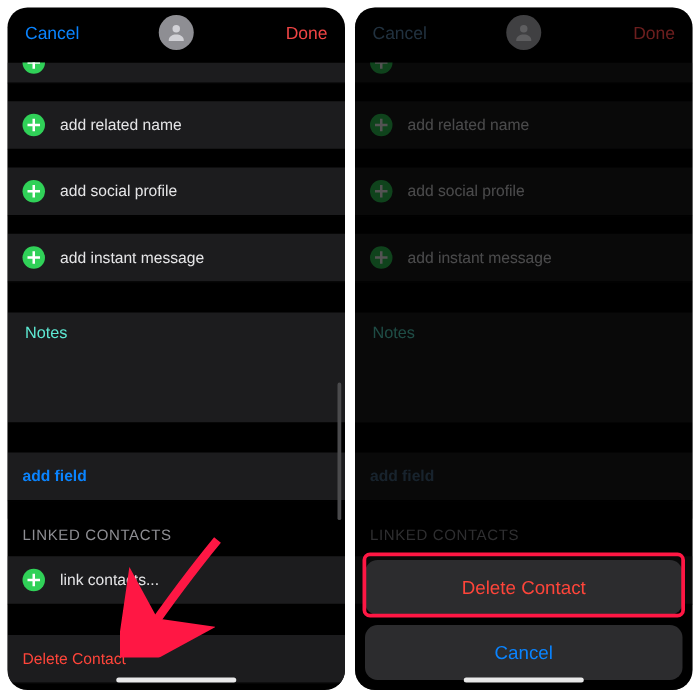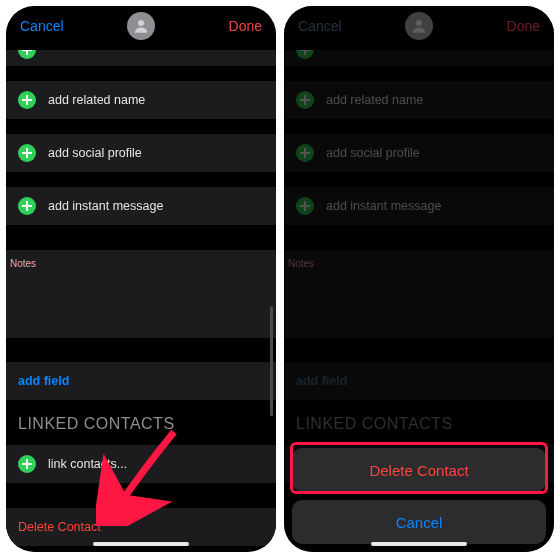--- a/index.html
+++ b/index.html
@@ -1,17 +1,17 @@
 <!DOCTYPE html>
 <html><head>
 <meta charset="utf-8">
 <style>
   html,body{margin:0;padding:0;background:#fff;font-family:-apple-system,Helvetica Neue,Arial,sans-serif;}
   .stage{width:560px;height:560px;position:relative;background:#fff;}
-  .phone{position:absolute;top:6px;width:270px;height:546px;background:#000;border-radius:28px;overflow:hidden;}
+  .phone{position:absolute;top:6px;width:270px;height:546px;background:#000;border-radius:16px;overflow:hidden;}
   .phone.left{left:6px;}
   .phone.right{left:284px;}
   
   .dimmer{position:absolute;inset:0;background:rgba(0,0,0,0.55);pointer-events:none;}
   
   .nav{position:relative;height:40px;display:flex;align-items:center;justify-content:space-between;padding:0 14px;font-size:14px;}
   .nav .cancel{color:#0a84ff;}
   .nav .done{color:#ef4444;}
   .avatar{position:absolute;left:50%;top:6px;transform:translateX(-50%);width:28px;height:28px;border-radius:50%;background:#8e8e93;display:flex;align-items:center;justify-content:center;}
   .avatar svg{width:18px;height:18px;fill:#d1d1d6;}
@@ -22,25 +22,25 @@
   .gap.small{height:14px;}
   .plus{width:18px;height:18px;border-radius:50%;background:#30d158;position:relative;margin-right:12px;flex:0 0 18px;}
   .plus:before,.plus:after{content:"";position:absolute;background:#fff;}
   .plus:before{left:4px;right:4px;top:8px;height:2px;}
   .plus:after{top:4px;bottom:4px;left:8px;width:2px;}
   
   .row.partial{height:16px;border-top:none;}
   .row.partial .plus{margin-top:-16px;}
   .row.partial span{opacity:0;}
   
-  .notes{background:#1c1c1e;height:72px;padding:8px 4px;color:#fca5a5;font-size:10px;}
+  .notes{background:#1c1c1e;height:72px;padding:8px 14px;color:#5eead4;font-size:13px;}
   
   .row.link{color:#0a84ff;font-weight:bold;}
   
-  .section{height:26px;display:flex;align-items:flex-start;padding:0 12px 4px;color:#8e8e93;font-size:16px;letter-spacing:0.5px;}
+  .section{height:26px;display:flex;align-items:center;padding:0 12px 4px;color:#8e8e93;font-size:12px;letter-spacing:0.5px;}
   
   .row.delete{color:#ff453a;}
   
   .home{position:absolute;bottom:6px;left:50%;transform:translateX(-50%);width:96px;height:4px;border-radius:2px;background:#fff;opacity:.9;}
   
   .scrollbar{position:absolute;right:3px;top:300px;width:3px;height:110px;border-radius:2px;background:#4a4a4c;}
   
   .sheet{position:absolute;left:8px;right:8px;bottom:8px;}
   .sheet .opt{background:#2c2c2e;height:44px;display:flex;align-items:center;justify-content:center;font-size:15px;border-radius:10px;}
   .sheet .opt.delete{color:#ff453a;margin-bottom:8px;}

